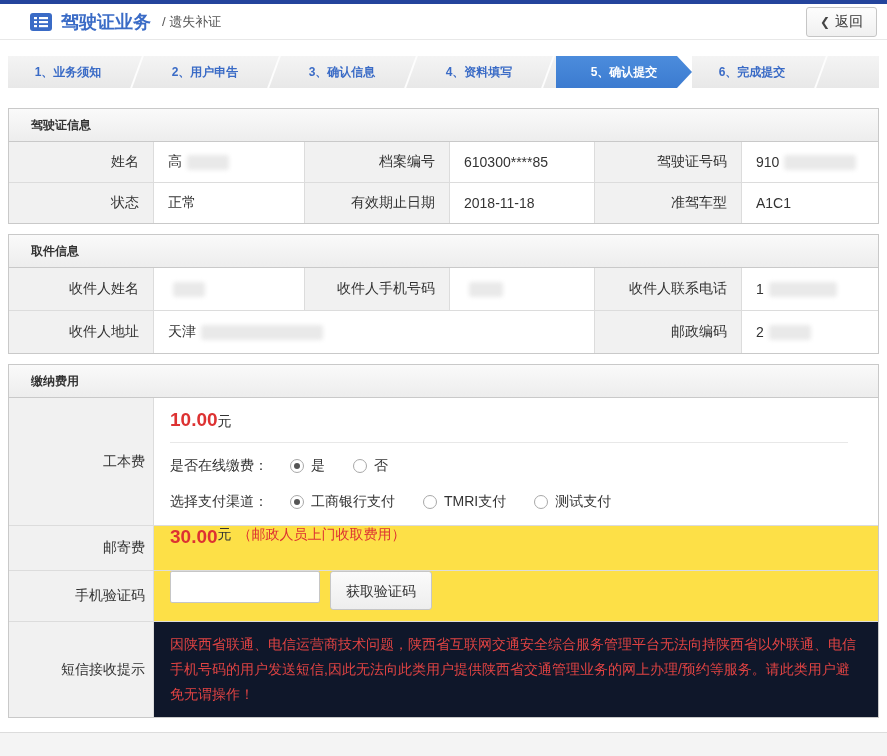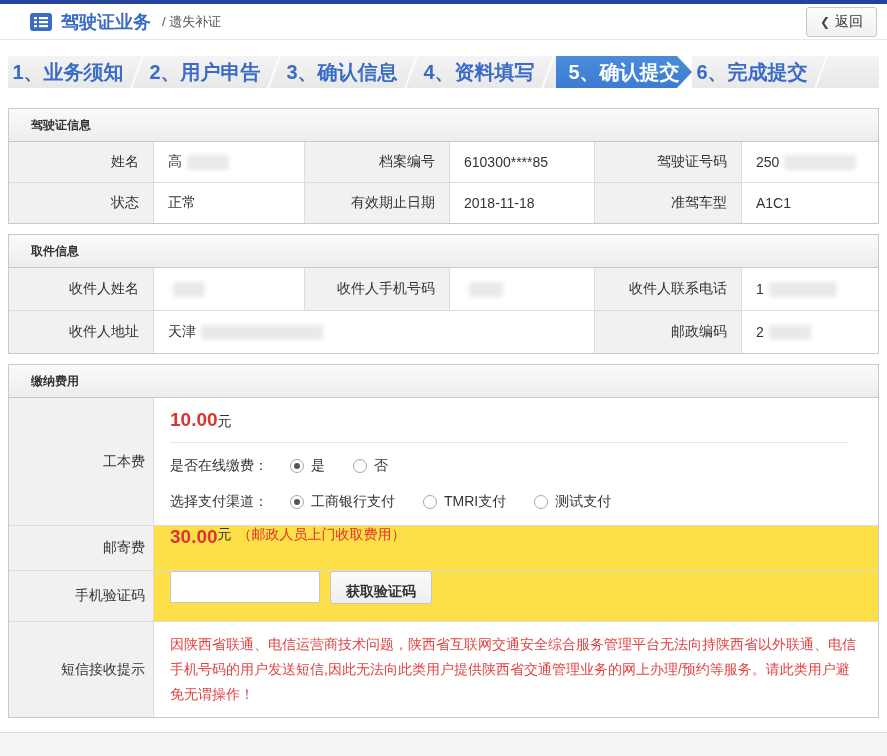--- a/index.html
+++ b/index.html
@@ -23,21 +23,21 @@
     background: linear-gradient(#fdfdfd, #f0f0f0);
     border: 1px solid #c6c6c6; border-radius: 3px;
     color: #333; font-size: 14px; cursor: pointer;
     font-family: inherit;
   }
   .chev { font-size: 12px; font-weight: bold; color: #444; }
 
   .steps { margin: 16px 8px 20px; height: 32px; display: flex; overflow: hidden; }
   .step {
     width: 120px; display: flex; align-items: center; justify-content: center;
-    color: #3a6bc6; font-weight: bold; font-size: 20px;
+    color: #3a6bc6; font-weight: bold; font-size: 12px;
     background: linear-gradient(180deg, #f4f4f4, #e8e8e8);
     cursor: default; white-space: nowrap;
   }
   .step.active {
     width: 136px; color: #fff;
     background: linear-gradient(180deg, #4c8cdc, #3c7bd0);
     clip-path: polygon(0 0, calc(100% - 15px) 0, 100% 50%, calc(100% - 15px) 100%, 0 100%);
   }
   .sep { width: 17px; position: relative; background: linear-gradient(180deg, #f4f4f4, #e8e8e8); }
   .sep::after {
@@ -79,25 +79,25 @@
     border-radius: 50%; background: #555;
   }
   .pay-flex { display: flex; padding: 0 16px; background: #fde047; }
   .row-postage { min-height: 44px; }
   .row-captcha { min-height: 50px; gap: 10px; }
   .code-input {
     width: 150px; height: 32px; border: 1px solid #c6c6c6; border-radius: 2px;
     padding: 0 8px; font-size: 14px; font-family: inherit;
   }
   .code-btn {
-    height: 33px; padding: 11px 15px; background: linear-gradient(#fbfbfb, #eeeeee);
+    height: 39px; padding: 11px 15px; background: linear-gradient(#fbfbfb, #eeeeee);
     border: 1px solid #c6c6c6; border-radius: 3px; font-size: 14px; color: #333;
-    cursor: pointer; font-family: inherit; font-weight: bold;
-  }
-  .sms-content { background: #ffffff; padding: 10px 20px 10px 16px; color: #e04343; line-height: 25px; }
+    cursor: pointer; font-family: inherit;
+  }
+  .sms-content { background: #0f172a; padding: 10px 20px 10px 16px; color: #e04343; line-height: 25px; }
 
   .footer {
     margin-top: 14px; background: #f4f4f4; border-top: 1px solid #dcdcdc;
     height: 55px; display: flex; align-items: center; justify-content: flex-end;
     padding-right: 50px; gap: 16px;
   }
 </style>
 </head>
 <body>
 
@@ -147,21 +147,21 @@
       <div class="cell value ">
         <span>高</span>
         <span class="redact" style="width: 42px;"></span>
       </div>
       <div class="cell label ">档案编号</div>
       <div class="cell value ">
         <span>610300****85</span>
       </div>
       <div class="cell label ">驾驶证号码</div>
       <div class="cell value ">
-        <span>250</span>
+        <span>910</span>
         <span class="redact" style="width: 72px;"></span>
       </div>
       <div class="cell label ">状态</div>
       <div class="cell value ">
         <span>正常</span>
       </div>
       <div class="cell label ">有效期止日期</div>
       <div class="cell value ">
         <span>2018-11-18</span>
       </div>

